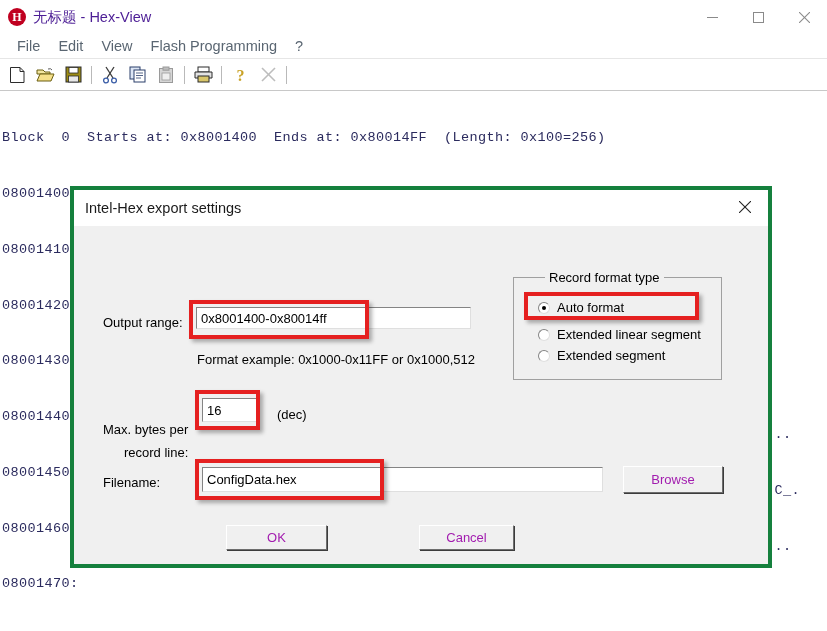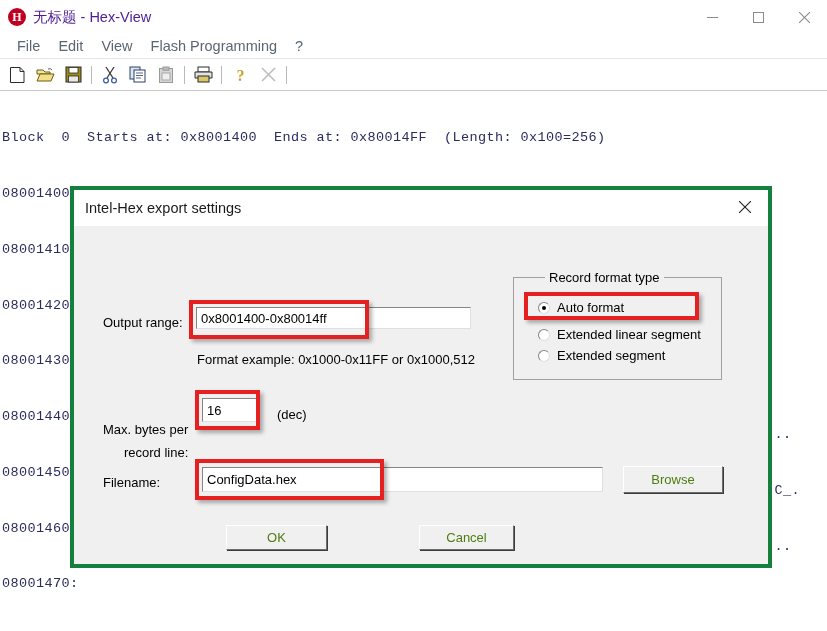--- a/index.html
+++ b/index.html
@@ -249,21 +249,21 @@
     border-top: 1px solid #ffffff;
     border-left: 1px solid #ffffff;
     border-right: 1px solid #6d6d6d;
     border-bottom: 1px solid #6d6d6d;
     box-shadow: 1px 1px 0 0 #3c3c3c;
     box-sizing: border-box;
     display: flex;
     align-items: center;
     justify-content: center;
     font-size: 13px;
-    color: #4d7c0f;
+    color: #a21caf;
     font-family: "Liberation Sans", sans-serif;
   }
 </style>
 </head>
 <body>
 
 <div id="app-window">
 
   <div id="title-bar">
     <div id="app-icon">H</div>

